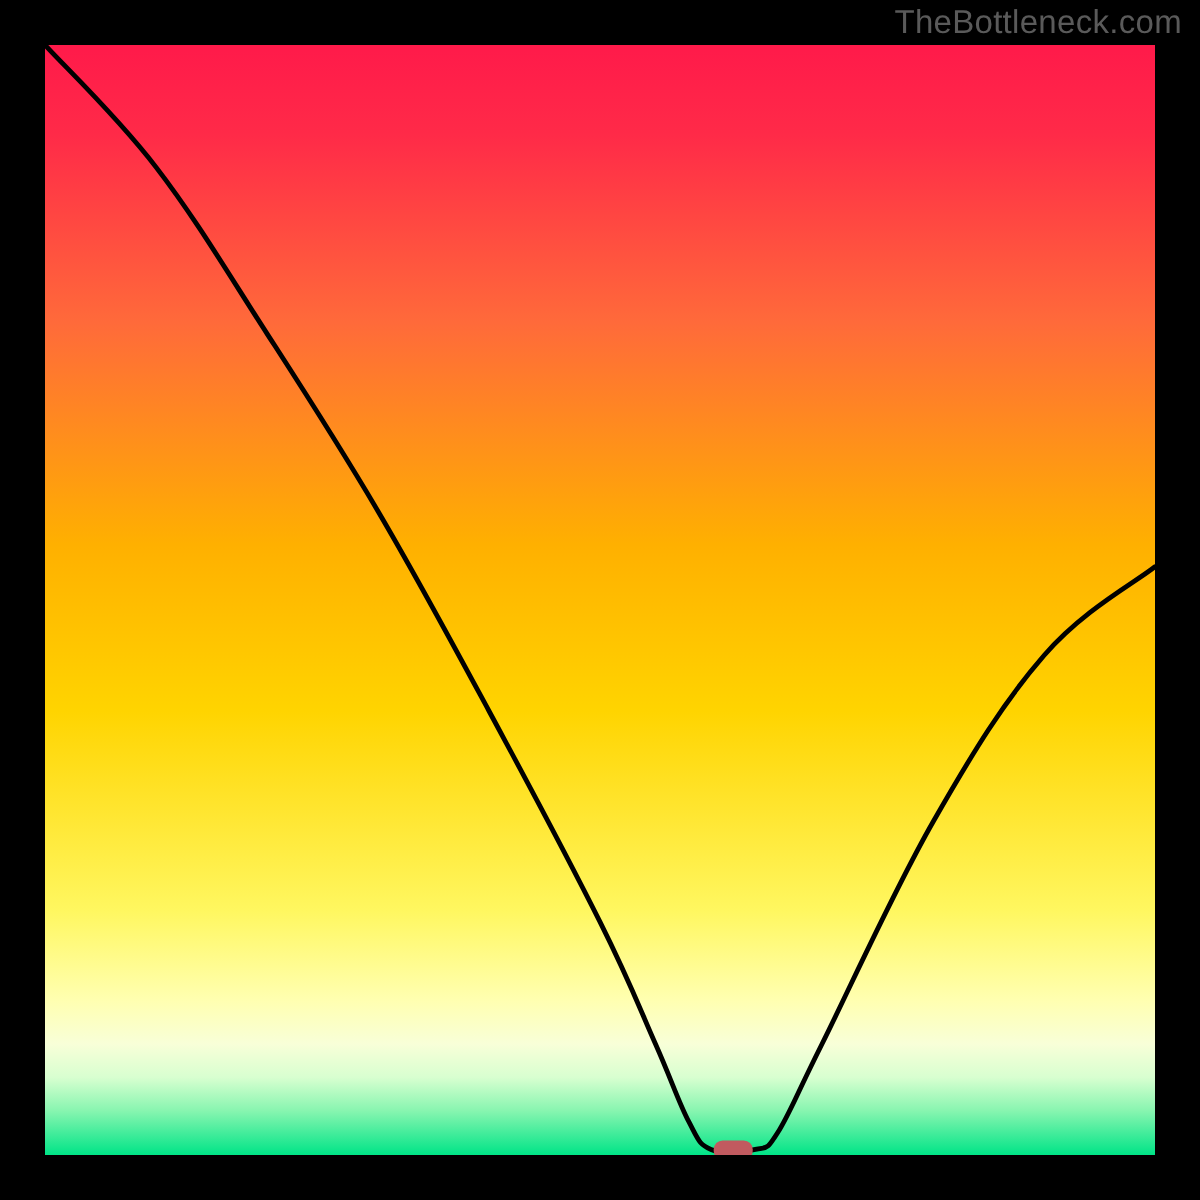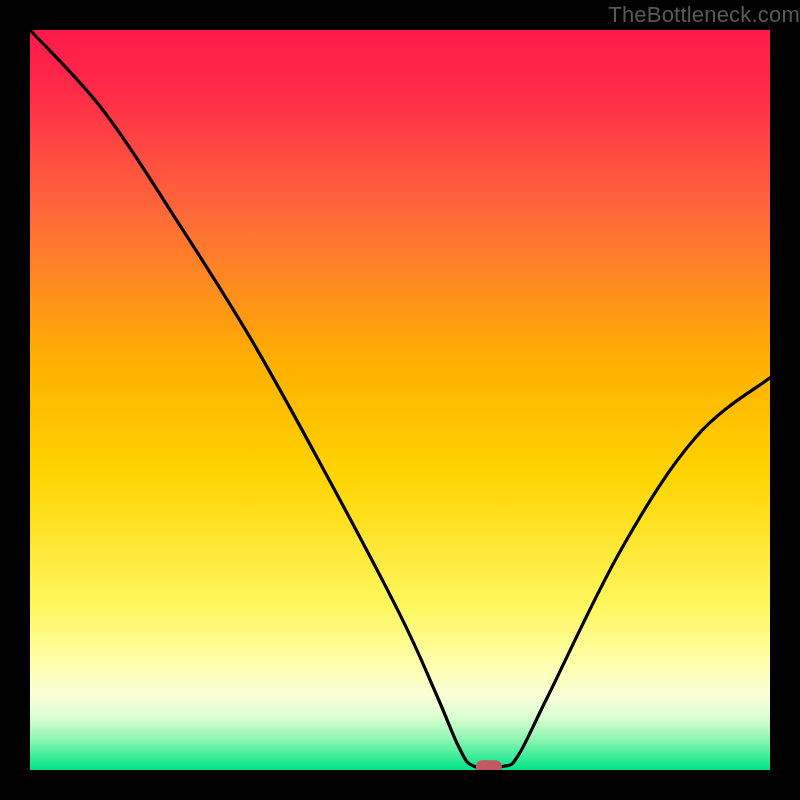--- a/index.html
+++ b/index.html
@@ -13,21 +13,21 @@
   }
   .frame {
     width: 800px;
     height: 800px;
     position: relative;
     background: #000;
   }
   .attribution {
     position: absolute;
     top: 2px;
-    right: 0;
+    right: 12px;
     color: #5a5a5a;
     font-size: 22px;
     font-weight: 500;
     letter-spacing: 0.2px;
   }
   svg {
     position: absolute;
     top: 30px;
     left: 30px;
   }

